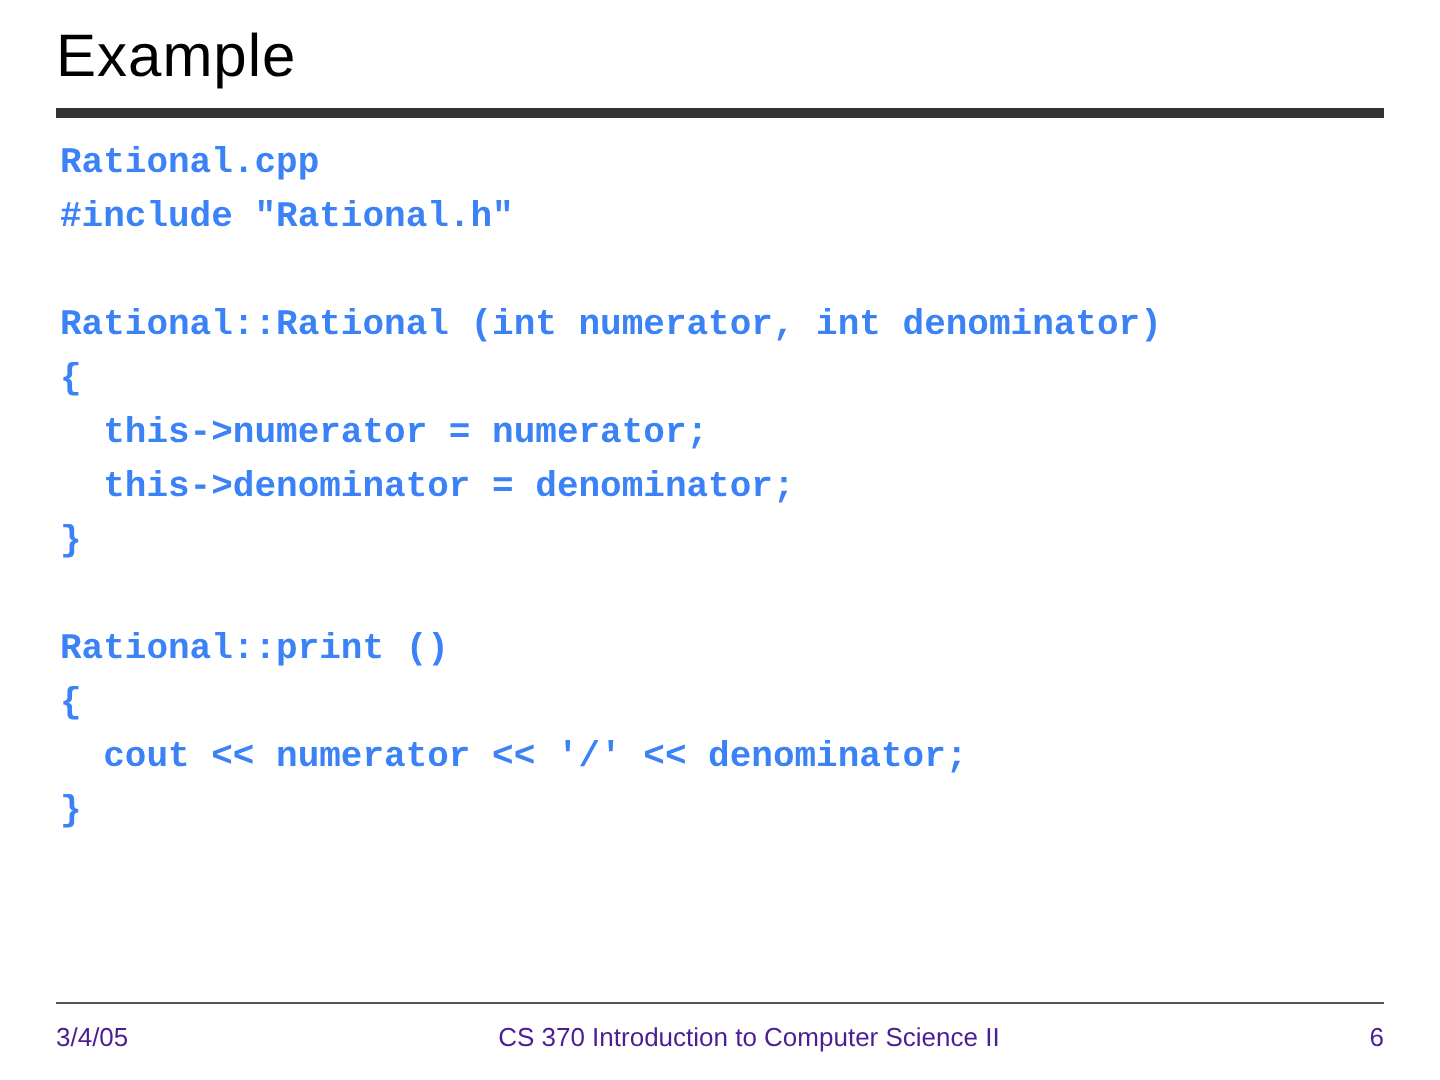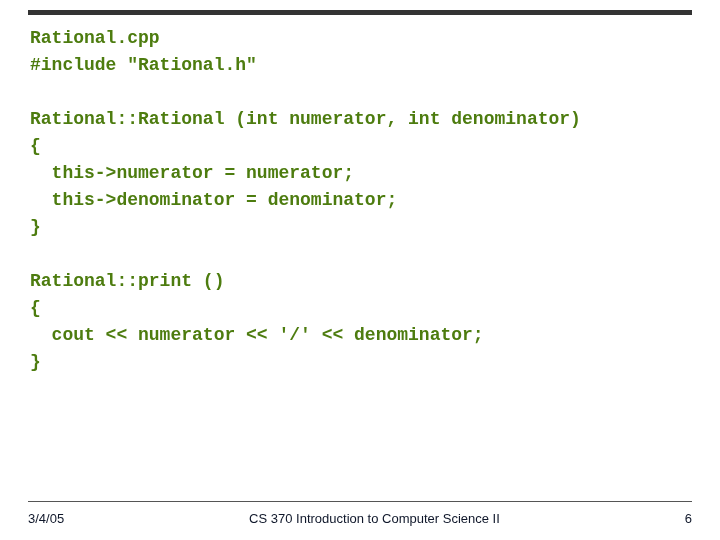--- a/index.html
+++ b/index.html
@@ -27,49 +27,50 @@
   .title-underline {
     height: 5px;
     background: #333;
     margin: 2px 0 10px 0;
   }
   .code-block {
     font-family: "Courier New", monospace;
     font-weight: bold;
     font-size: 18px;
     line-height: 1.5;
-    color: #4d7c0f;
+    color: #3b82f6;
     white-space: pre;
     padding-left: 2px;
   }
   .footer-line {
     position: absolute;
     left: 28px;
     right: 28px;
     bottom: 38px;
     height: 1px;
     background: #555;
   }
   .footer {
     position: absolute;
     left: 28px;
     right: 28px;
     bottom: 14px;
     display: flex;
     justify-content: space-between;
     align-items: center;
     font-size: 13px;
-    color: #0f172a;
+    color: #4c1d95;
   }
   .footer .center { flex: 1; text-align: center; }
 </style>
 </head>
 <body>
 
 <div class="slide">
+  <div class="title">Example</div>
   <div class="title-underline"></div>
   <div class="code-block">Rational.cpp
 #include "Rational.h"
 
 Rational::Rational (int numerator, int denominator)
 {
   this-&gt;numerator = numerator;
   this-&gt;denominator = denominator;
 }
 

